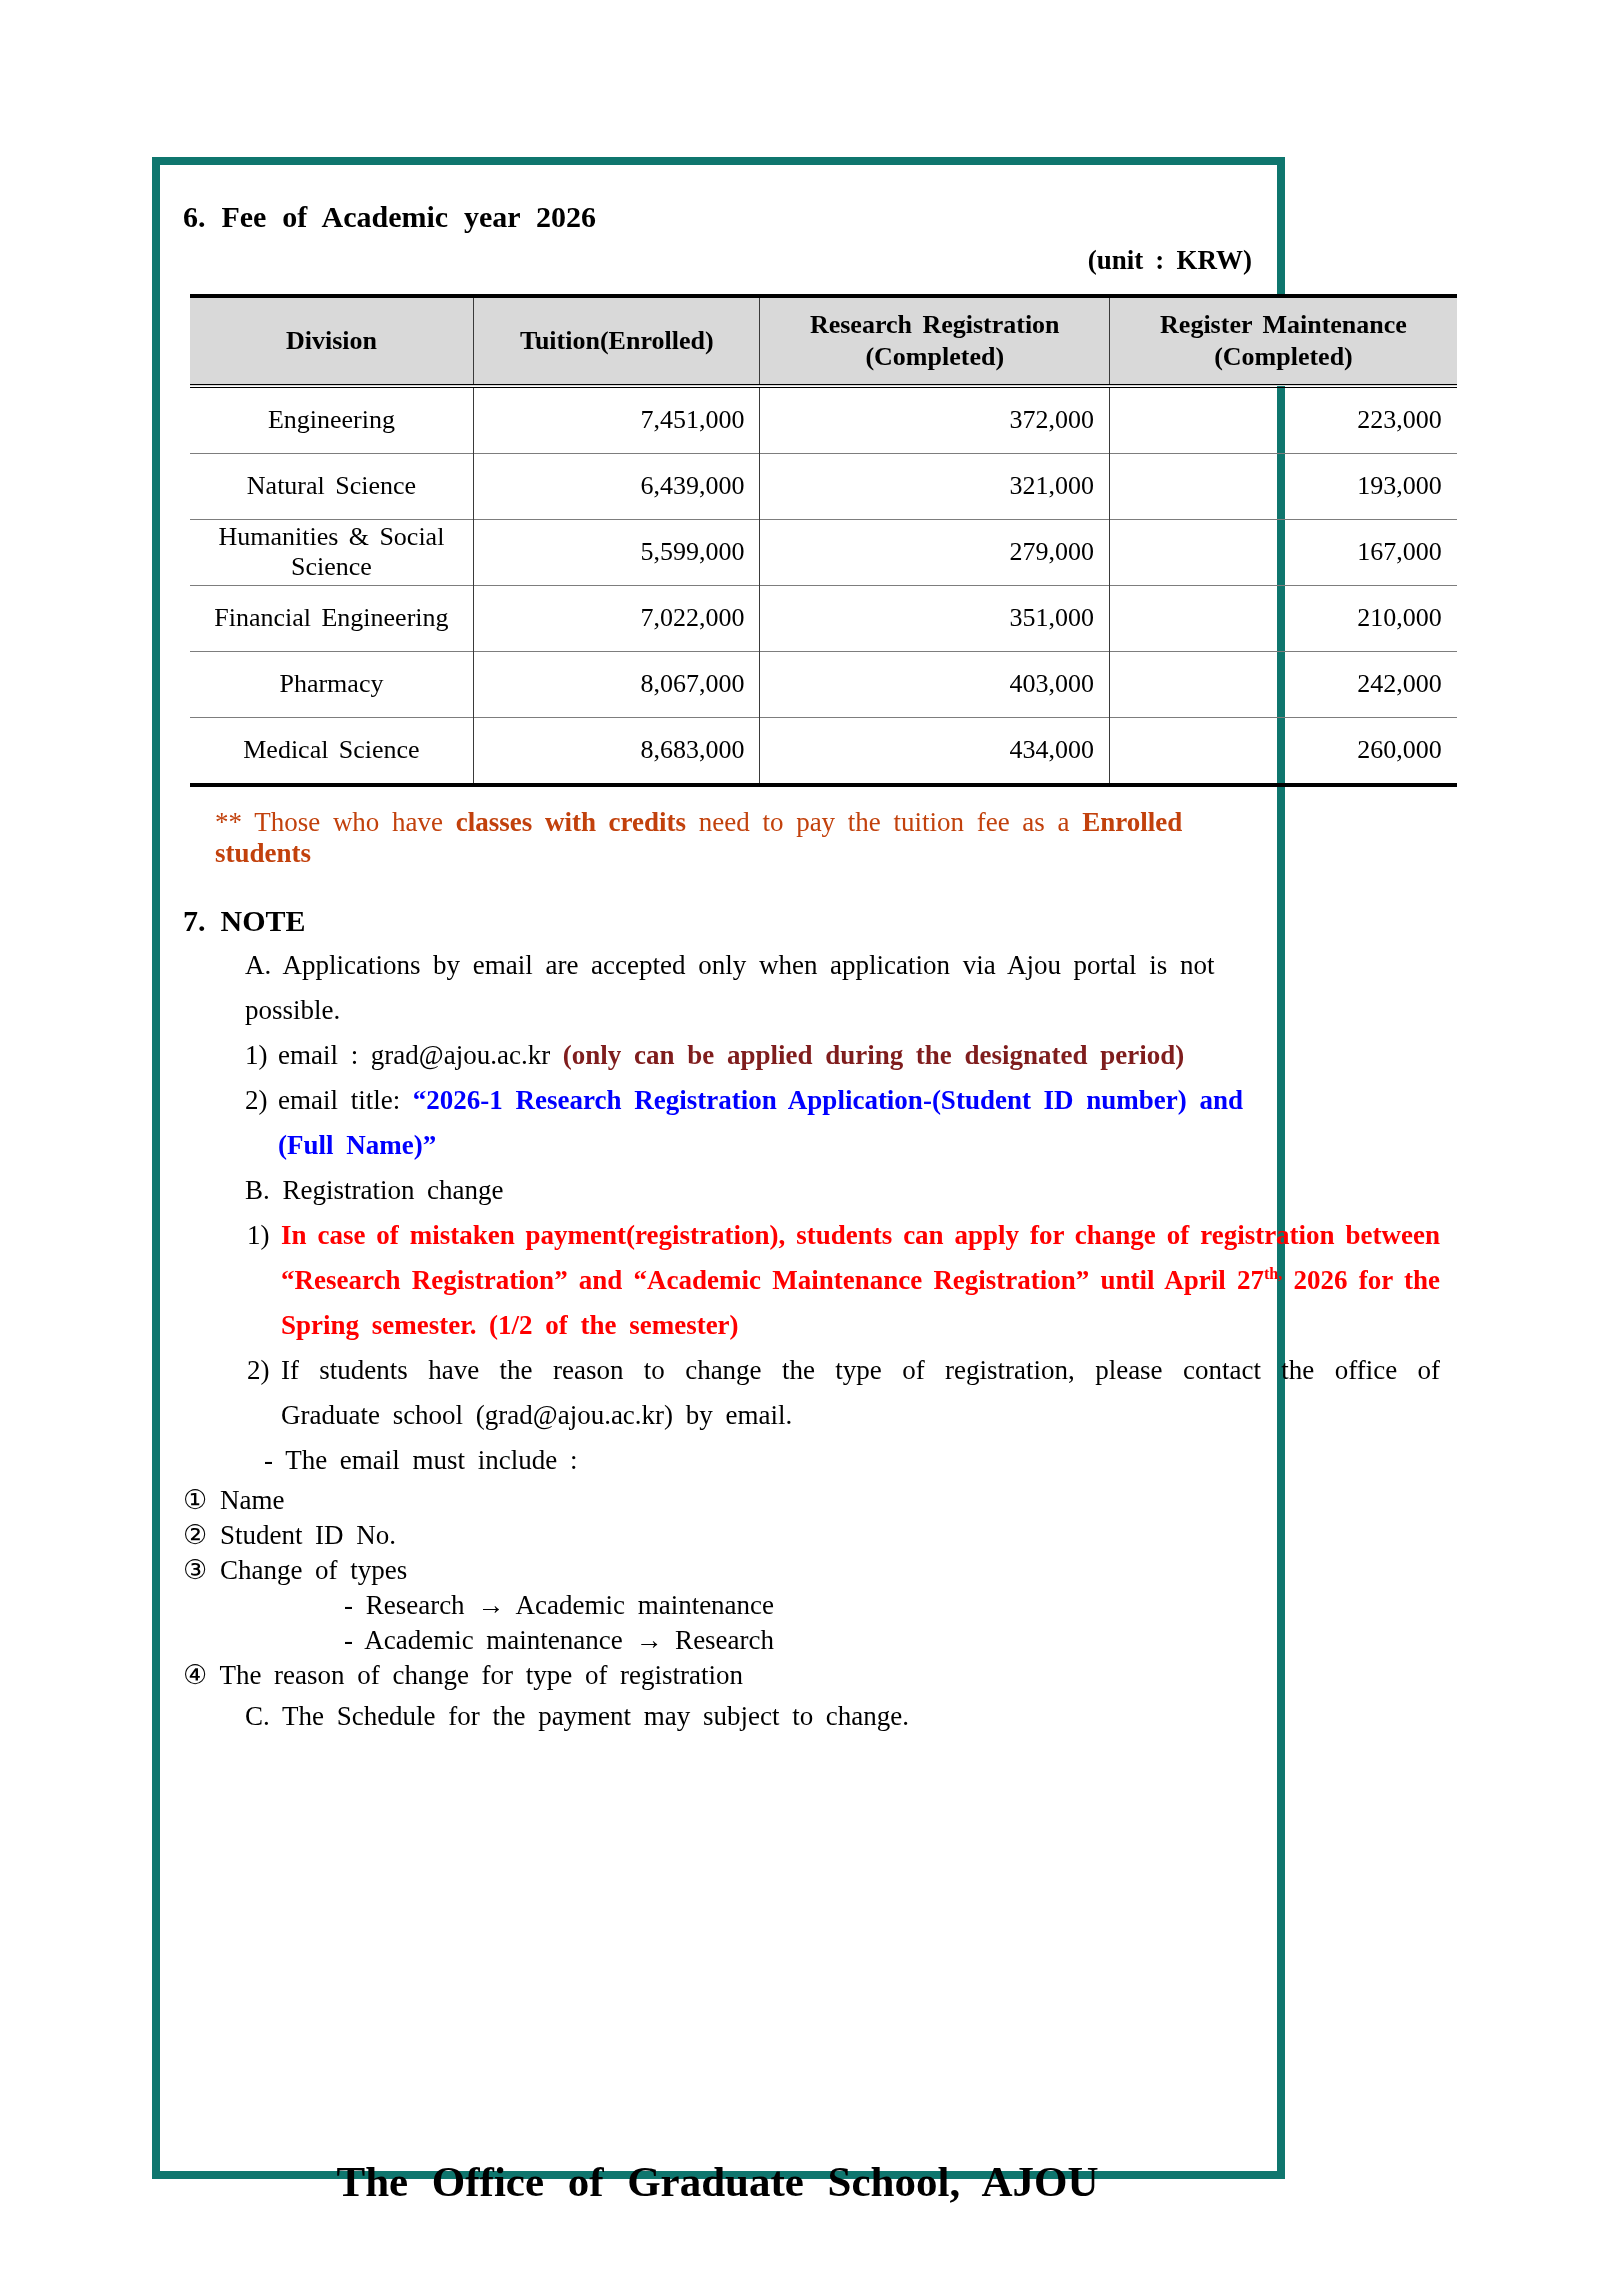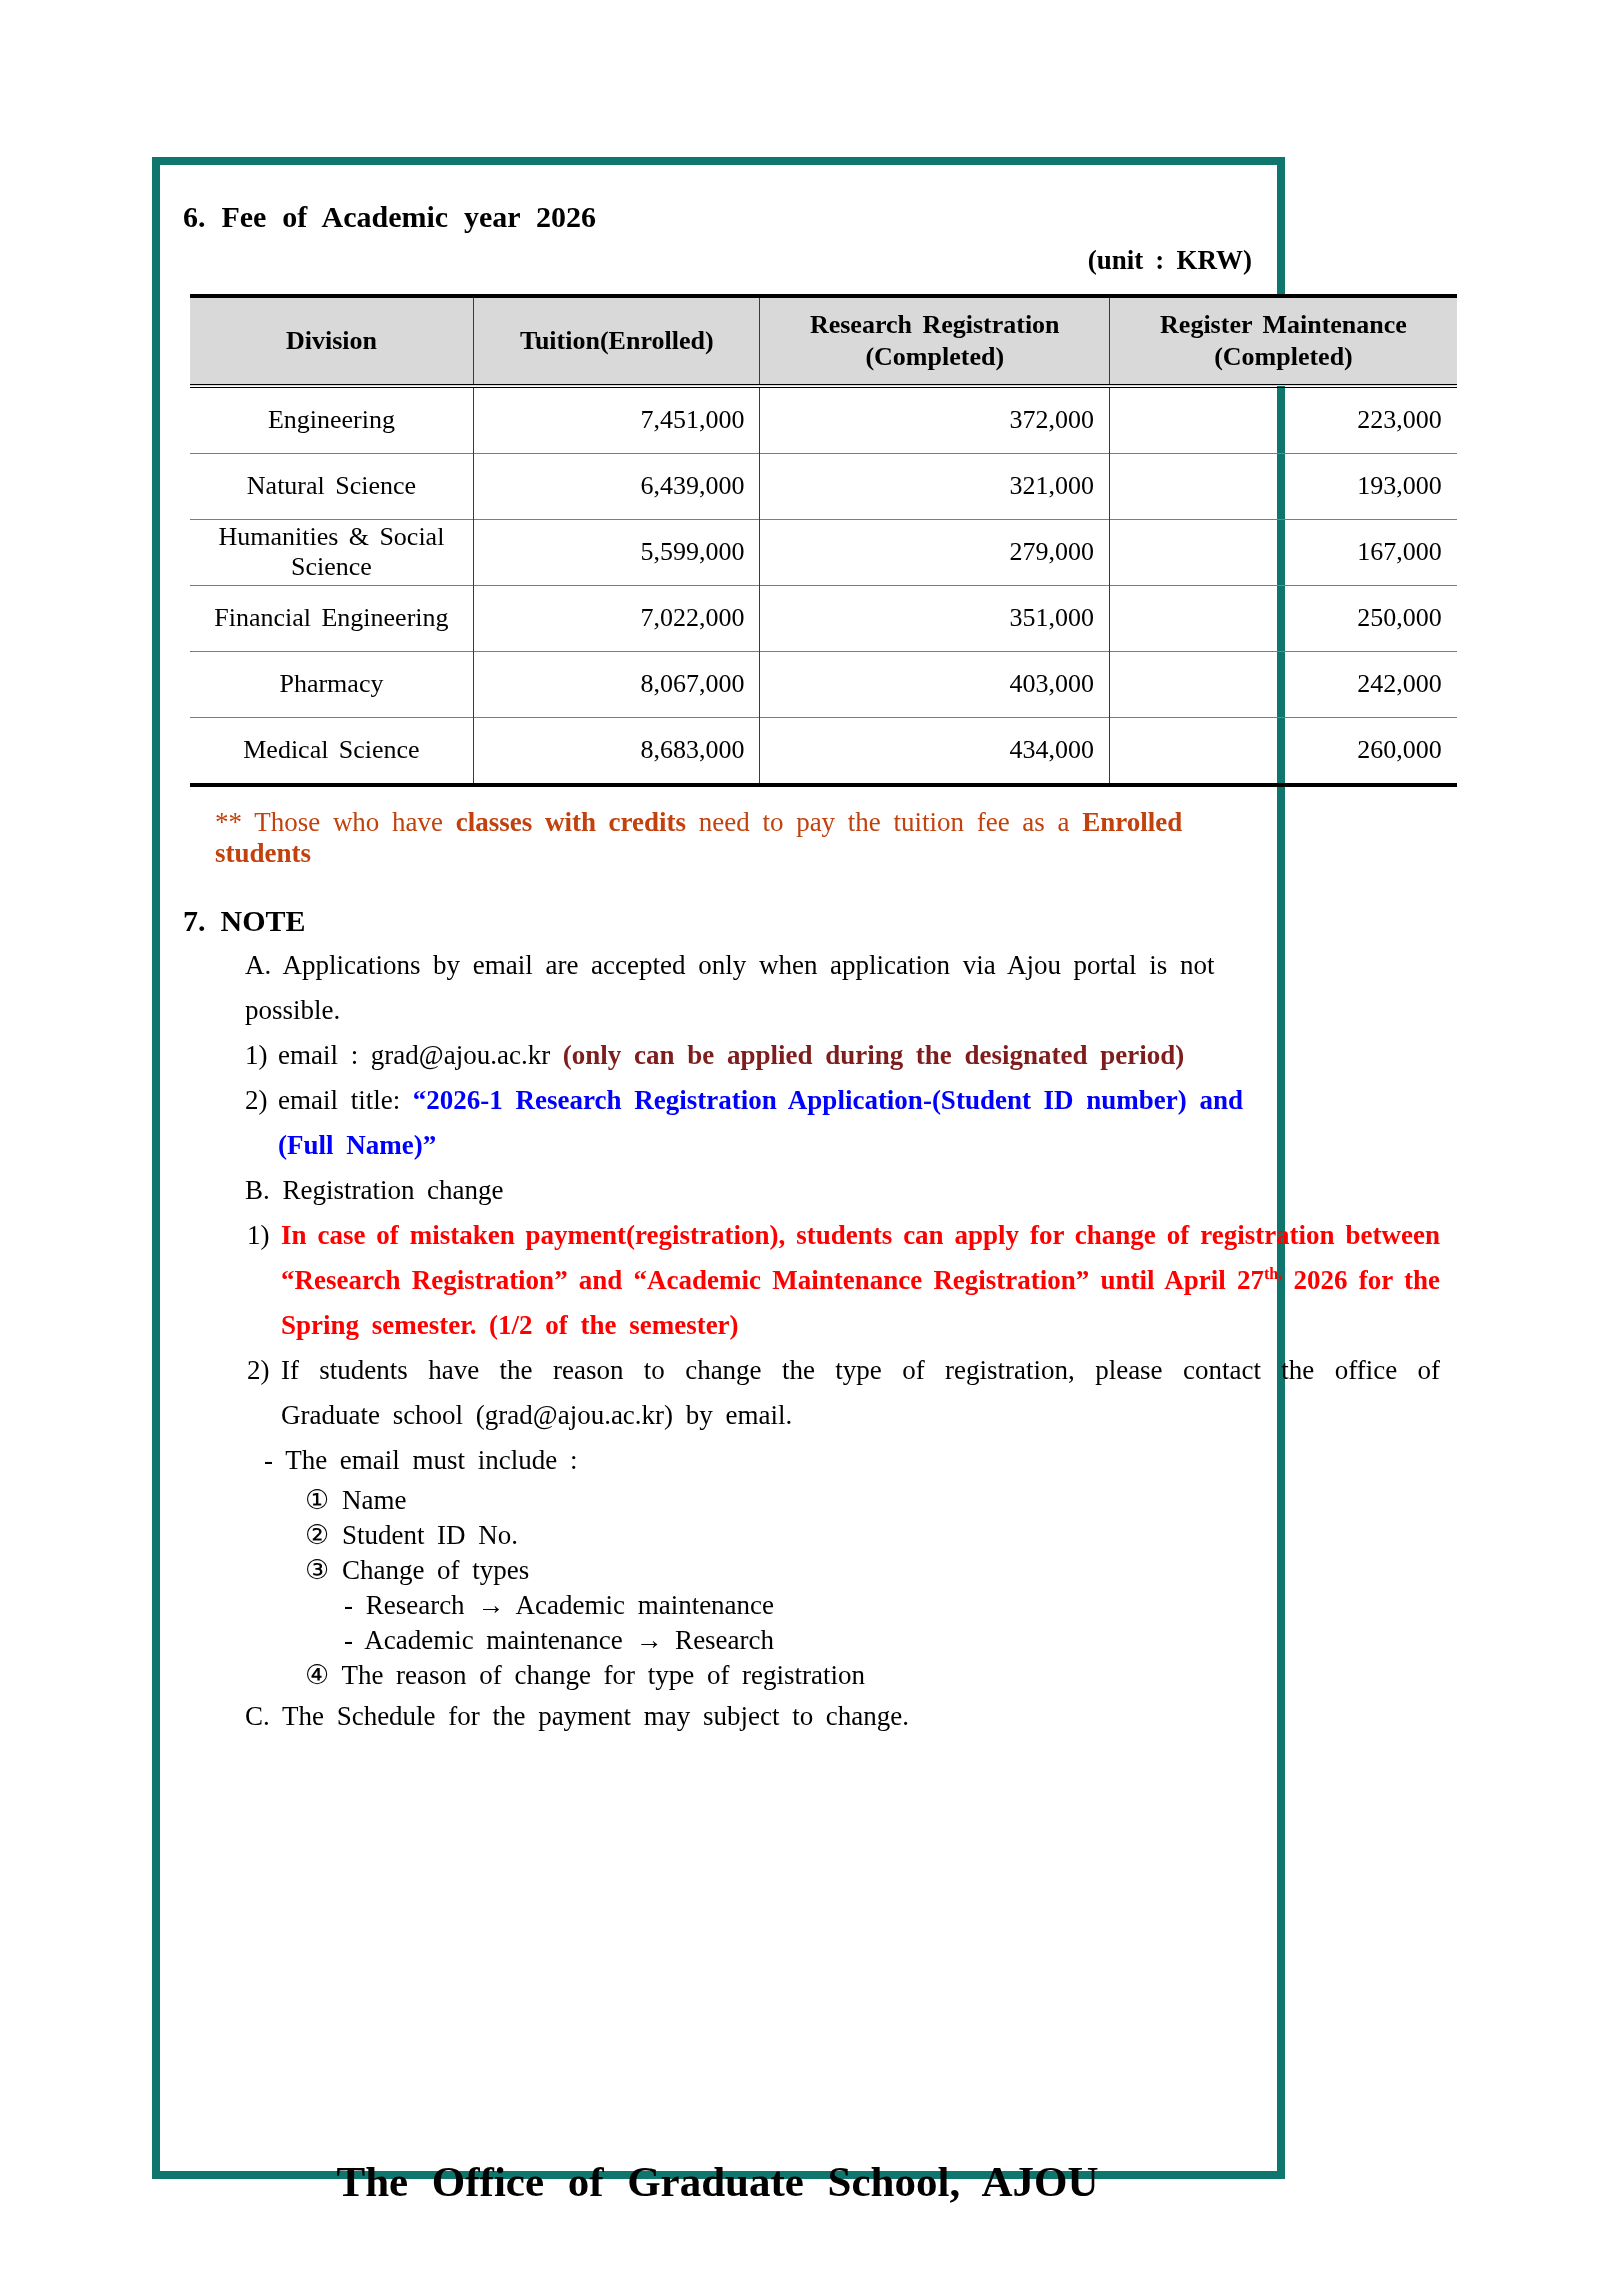--- a/index.html
+++ b/index.html
@@ -60,21 +60,21 @@
   .red{color:#ff0000;font-weight:bold;}
   .blue{color:#0000ff;font-weight:bold;}
   .blue-u{
     color:#7f1d1d;font-weight:bold;
     text-decoration-color:#595959;text-decoration-thickness:2px;
     text-underline-offset:5.4px;
   }
   sup{font-size:0.6em;line-height:0;vertical-align:super;}
   .p-include{margin-left:81px;}
   .li{font-size:27px;line-height:35px;word-spacing:0.22em;font-family:"Liberation Serif","DejaVu Sans",serif;}
-  .li-circle{margin-left:122px;font-family:Liberation Serif, serif;}
+  .li-circle{}
   .li-dash{margin-left:161px;}
   .p-c{margin-top:1.4px;}
   
   .footer-sign{
     margin-top:418px;text-align:center;font-size:43px;font-weight:bold;
     line-height:49px;word-spacing:0.3em;
   }
 </style>
 </head>
 <body>
@@ -122,21 +122,21 @@
       <tr>
         <td class="div">Humanities &amp; Social Science</td>
         <td class="num">5,599,000</td>
         <td class="num">279,000</td>
         <td class="num">167,000</td>
       </tr>
       <tr>
         <td class="div">Financial Engineering</td>
         <td class="num">7,022,000</td>
         <td class="num">351,000</td>
-        <td class="num">250,000</td>
+        <td class="num">210,000</td>
       </tr>
       <tr>
         <td class="div">Pharmacy</td>
         <td class="num">8,067,000</td>
         <td class="num">403,000</td>
         <td class="num">242,000</td>
       </tr>
       <tr>
         <td class="div">Medical Science</td>
         <td class="num">8,683,000</td>

